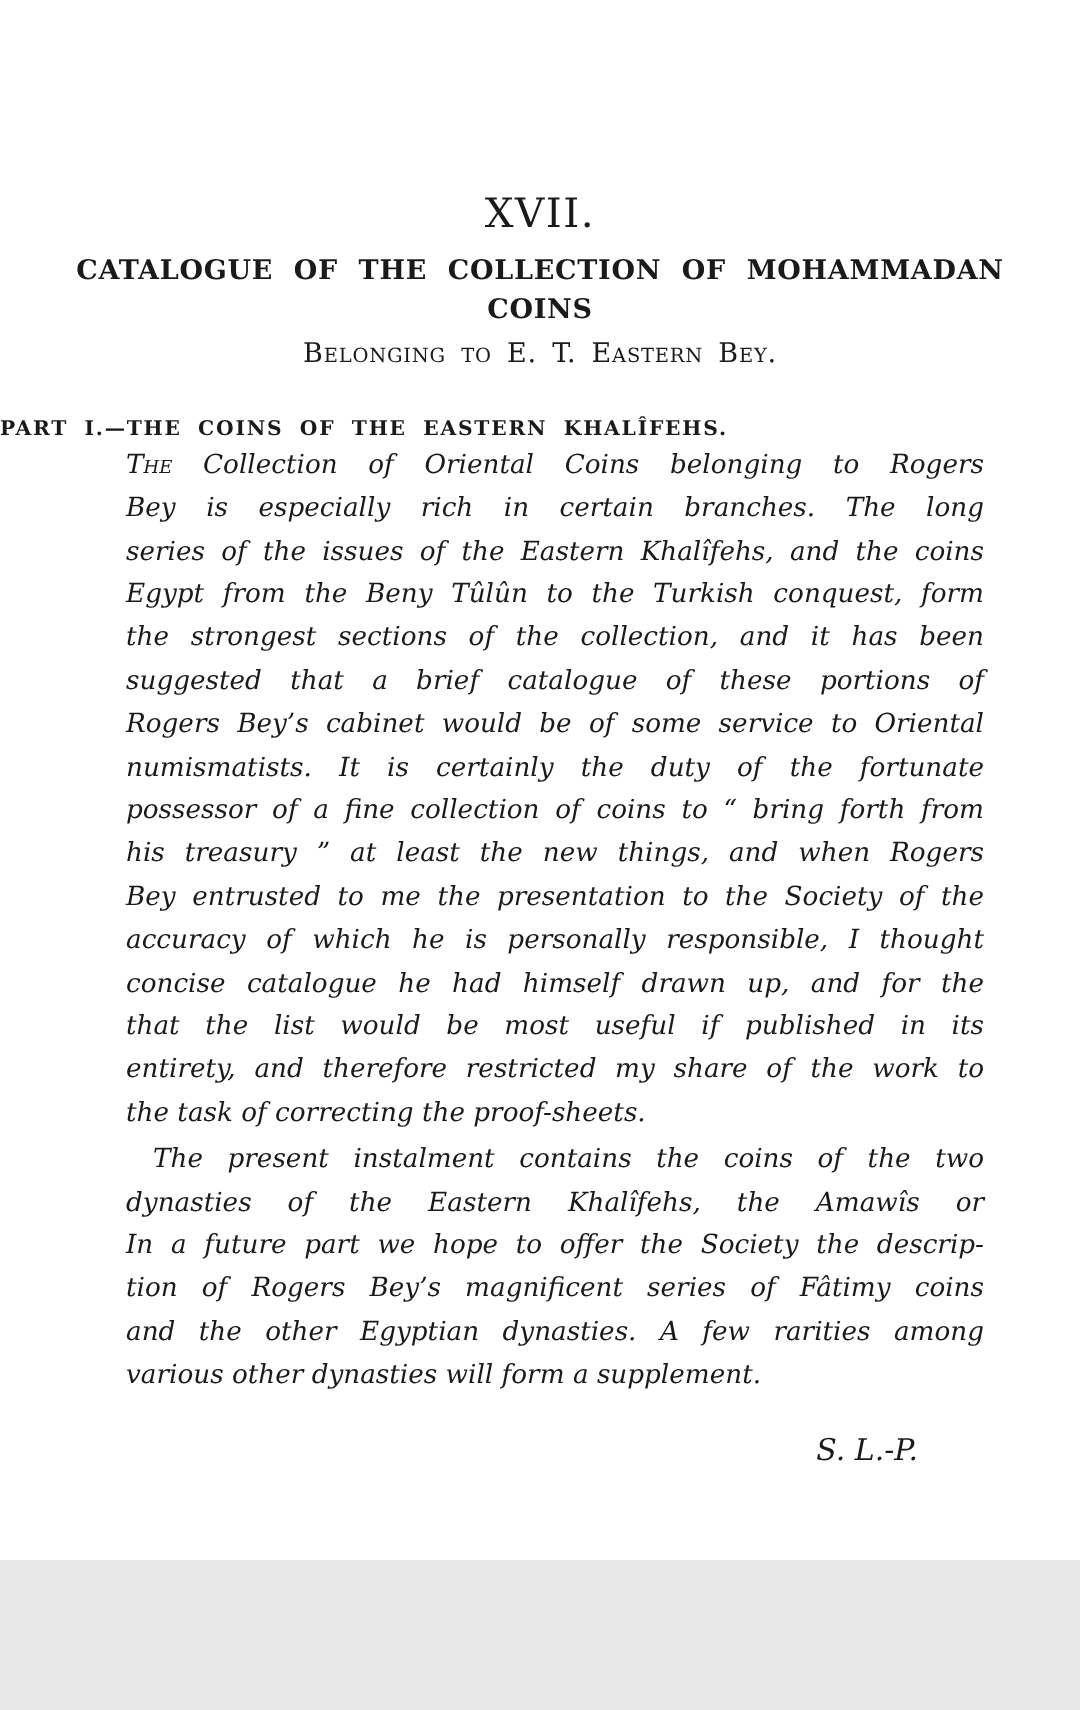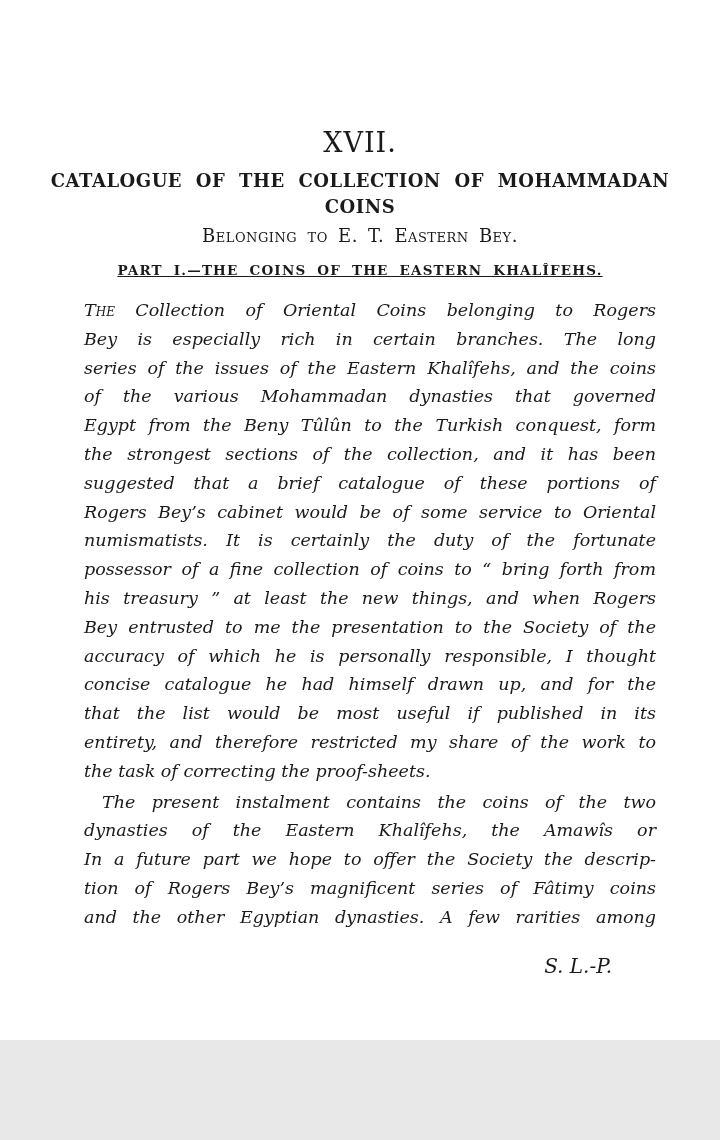--- a/index.html
+++ b/index.html
@@ -37,28 +37,27 @@
     top: 226px; left: 0; width: 720px;
     text-align: center;
     font-size: 18px;
     line-height: 20px;
     font-variant: small-caps;
     word-spacing: 4px;
     letter-spacing: 0.5px;
   }
   .part {
     position: absolute;
-    top: 263px; left: 0; width: 720px;
-    text-align: center;
+    top: 279px; left: 0; width: 720px;
+    text-align: left;
     font-size: 13.5px;
     line-height: 15px;
     font-weight: bold;
     letter-spacing: 1.2px;
     word-spacing: 5px;
-    text-decoration: underline;
   }
   .bodyblock {
     position: absolute;
     top: 296px;
     left: 84px;
     width: 572px;
     font-size: 17.5px;
     line-height: 28.8px;
     font-style: italic;
   }
@@ -95,21 +94,20 @@
   <div class="subtitle">Belonging to E. T. Eastern Bey.</div>
 
   <div class="part">PART I.—THE COINS OF THE EASTERN KHALÎFEHS.</div>
 
   <div class="bodyblock">
 
     <div class="para">
       <div class="line"><span class="sc">The</span> <span>Collection of Oriental Coins belonging to Rogers</span></div>
       <div class="line">Bey is especially rich in certain branches.  The long</div>
       <div class="line">series of the issues of the Eastern Khalîfehs, and the coins</div>
-      <div class="line">of the various Mohammadan dynasties that governed</div>
       <div class="line">Egypt from the Beny Tûlûn to the Turkish conquest, form</div>
       <div class="line">the strongest sections of the collection, and it has been</div>
       <div class="line">suggested that a brief catalogue of these portions of</div>
       <div class="line">Rogers Bey’s cabinet would be of some service to Oriental</div>
       <div class="line">numismatists.  It is certainly the duty of the fortunate</div>
       <div class="line">possessor of a fine collection of coins to “ bring forth from</div>
       <div class="line">his treasury ” at least the new things, and when Rogers</div>
       <div class="line">Bey entrusted to me the presentation to the Society of the</div>
       <div class="line">accuracy of which he is personally responsible, I thought</div>
       <div class="line">concise catalogue he had himself drawn up, and for the</div>
@@ -117,19 +115,20 @@
       <div class="line">entirety, and therefore restricted my share of the work to</div>
       <div class="line last">the task of correcting the proof-sheets.</div>
     </div>
 
     <div class="para para2">
       <div class="line indent">The present instalment contains the coins of the two</div>
       <div class="line">dynasties of the Eastern Khalîfehs, the Amawîs or</div>
       <div class="line">In a future part we hope to offer the Society the descrip-</div>
       <div class="line">tion of Rogers Bey’s magnificent series of Fâtimy coins</div>
       <div class="line">and the other Egyptian dynasties.  A few rarities among</div>
+      <div class="line last">various other dynasties will form a supplement.</div>
     </div>
 
     <div class="signature">S. L.-P.</div>
 
   </div>
 
 </div>
 
 </body></html>

